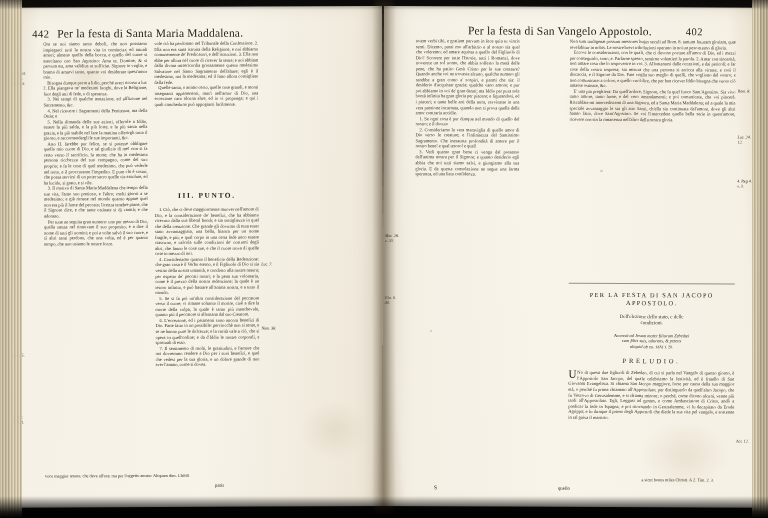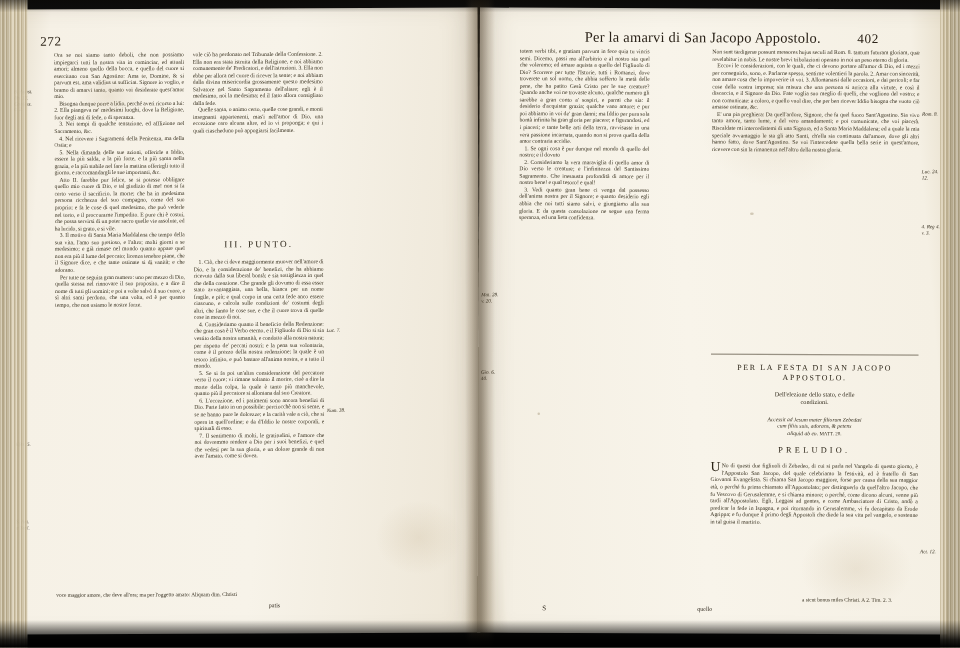--- a/index.html
+++ b/index.html
@@ -144,22 +144,23 @@
 </style>
 </head>
 <body>
 
 <div id="book">
   <div class="surround"></div>
 
   <div id="pageL" class="page-block">
     <div class="page-inner">
 
-      <div class="folio" style="left:24px;top:21px;">272</div>
-
+      <div class="folio" style="left:24px;top:21px;">442</div>
+
+      <div class="runhead" style="left:49px;top:20px;">Per la festa di Santa Maria Maddalena.</div>
 
       <div class="marg" style="left:3px;top:64px;width:30px;">B. Agost.
 lib. 13.
 Confess.
 c. 2.</div>
       <div class="marg" style="left:3px;top:346px;width:30px;">Efes. 5.</div>
       <div class="marg" style="left:3px;top:408px;width:30px;">S. Ant.
 a Teol.</div>
 
       <div class="col" style="left:35px;top:34px;width:104px;height:432px;overflow:hidden;">
@@ -171,42 +172,42 @@
         <p>Atto II. farebbe pur felice, se si potesse obbligare quello mio cuore di Dio, e tal giudizio di me! non si fa certo verso il sacrificio, la morte; che ha in medesima persona ricchezza del suo compagno, come del suo proprio; e fa le cose di quel medesimo, che può vederle nel torto, e il proccurarne l'impedito. E pure chi è costui, che possa servirsi di un poter sacro quelle vie assolute, ed ha lucido, si grato, e si vile.</p>
         <p>3. Il motivo di Santa Maria Maddalena che tempo della sua vita, l'amo suo pretioso, e l'altro; molti giorni a se medesimo; e già rimase nel mondo quanto appare quel non era più il lume del peccato; licenza tenebre piane, che il Signore dice, e che tante ostinate si di vanità; e che adorano.</p>
         <p>Per tutte ne seguita gran numero: uno per mezzo di Dio, quella stessa nel rinnovare il suo proposito, e a dire il nome di tutti gli uomini; e poi a volte salvò il suo cuore, e sì altri santi perdono, che una volta, ed è per quanto tempo, che non usiamo le nostre forze.</p>
       </div>
 
       <div class="col" style="left:146px;top:34px;width:104px;height:142px;overflow:hidden;">
         <p class="noind">vole ciò ha perdonato nel Tribunale della Confessione. 2. Ella non era stata istruita della Religione, e noi abbiamo comunemente de' Predicatori, e dell'istruzioni. 3. Ella non ebbe per allora nel cuore di ricever la sente; e noi abbiam dalla divina misericordia grossamente questo medesimo Salvatore nel Santo Sagramento dell'altare; egli è il medesimo, noi la medesima; ed il fatto allora consigliato dalla fede.</p>
         <p>Quelle santa, o animo certo, quelle cose grandi, e monti insegnanti appartenenti, mas'i nell'amor di Dio, una eccezione caro alcuna altre, ed io vi proponga; e qui i quali ciascheduno può appogiarsi facilmente.</p>
       </div>
 
-      <div class="sechead" style="left:146px;top:184px;width:104px;">III. PUNTO.</div>
+      <div class="sechead" style="left:146px;top:184px;width:104px;font-weight:bold;">III. PUNTO.</div>
 
       <div class="col" style="left:146px;top:200px;width:104px;height:266px;overflow:hidden;">
         <p>1. Ciò, che ci deve maggiormente muover nell'amore di Dio, e la considerazione de' benefizi, che ha abbiamo ricevuto dalla sua liberal bontà; e sia sottigliezza in quel che della creazione. Che grande gli dovumo di essa esser stato avvantaggiata, una bella, bianca per un nome fragile, e più; e qual corpo in una certa fede anco essere ciascuno, e calcola sulle condizioni de' costumi degli altri, che fanno le cose sue, e che il cuore trova di quelle cose in mezzo di noi.</p>
         <p>4. Consideriamo quanto il beneficio della Redenzione: che gran cosa è il Verbo eterno, e il Figliuolo di Dio si sia vestito della nostra umanità, e condotto alla nostra natura; per rispetto de' peccati nostri; e la pena sua volontaria, come è il prezzo della nostra redenzione; la quale è un tesoro infinito, e può bastare all'anima nostra, e a tutto il mondo.</p>
         <p>5. Se si fa poi un'altra considerazione del peccatore verso il cuore; vi rimane soltanto il morire, cioè a dire la morte della colpa, la quale è tanto più manchevole, quanto più il peccatore si allontana dal suo Creatore.</p>
         <p>6. L'eccezione, ed i patimenti sono ancora benefizi di Dio. Parte fatto in un possibile: perciocchè non si sente, e se ne hanno pure le dolcezze; e la carità vale a ciò, che si opera in quell'ordine; e da d'Iddio le nostre corporali, e spirituali di esso.</p>
         <p>7. Il sentimento di molti, le gratitudini, e l'amore che noi dovremmo rendere a Dio per i suoi benefizi, e quel che vedesi per la sua gloria, e un dolore grande di non aver l'amato, come si dovea.</p>
       </div>
 
       <div class="marg" style="left:252px;top:256px;width:26px;">Luc. 7.</div>
       <div class="marg" style="left:252px;top:320px;width:26px;">Num. 38.</div>
 
       <div class="footline" style="left:35px;top:466px;width:215px;text-align:justify;">voce maggior amore, che deve all'ora; ma per l'oggetto amato: Aliquam dim. Christi</div>
       <div class="catch" style="left:205px;top:476px;">patis</div>
     </div>
   </div>
 
   <div id="pageR" class="page-block">
     <div class="page-inner">
 
-      <div class="runhead" style="left:84px;top:18px;">Per la amarvi di San Jacopo Appostolo.</div>
+      <div class="runhead" style="left:84px;top:18px;">Per la festa di San Vangelo Appostolo.</div>
 
       <div class="folio" style="left:302px;top:19px;">402</div>
 
       <div class="marg" style="left:2px;top:228px;width:26px;">Mat. 28.
 v. 20.</div>
       <div class="marg" style="left:2px;top:290px;width:26px;">Gio. 6.
 40.</div>
 
       <div class="col" style="left:32px;top:32px;width:104px;height:440px;overflow:hidden;">
         <p class="noind">totem verbi tibi, e gratiam parvum in fece quia tu vincis semi. Dicemo, passi mo all'arbitrio e al nostro sia quel che voleremo; ed amare aquista a quello del Figliuolo di Dio? Scorrere per tutte l'Istorie, tutti i Romanzi, dove troverete un sol uomo, che abbia sofferto la metà delle pene, che ha patito Gesù Cristo per le sue creature? Quando anche voi ne trovaste alcuno, qualche numero gli sarebbe a gran conto a' sospiri, e parmi che sia: il desiderio d'acquistar grazia; qualche vano amore; e pur poi abbiamo in voi de' gran danni; ma Iddio per pura sola bontà infinita ha gran gloria per piacere; e figurandosi, ed i piaceri; e tante belle arti della terra, ravvisaste in una vera passione incarnata, quando non si prova quella della amor contraria accidie.</p>

